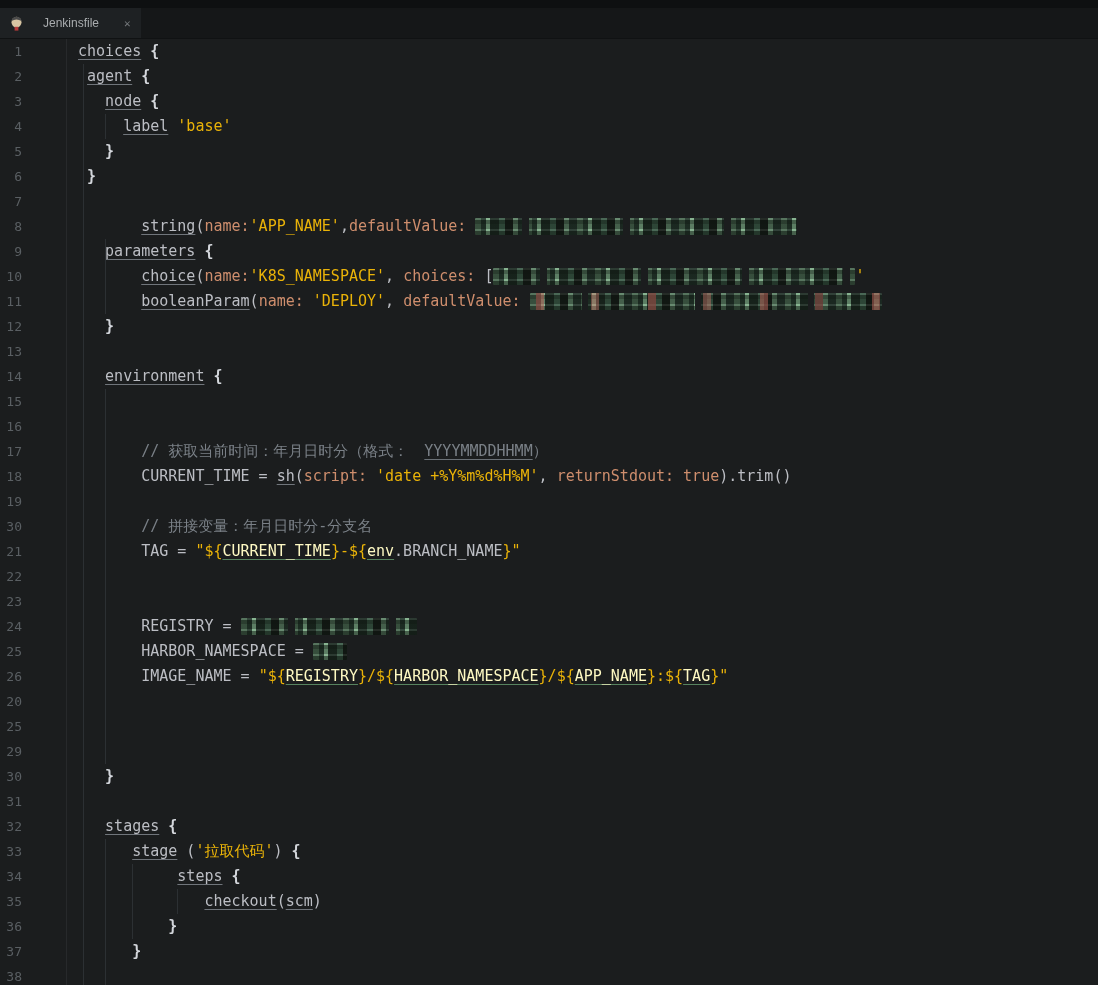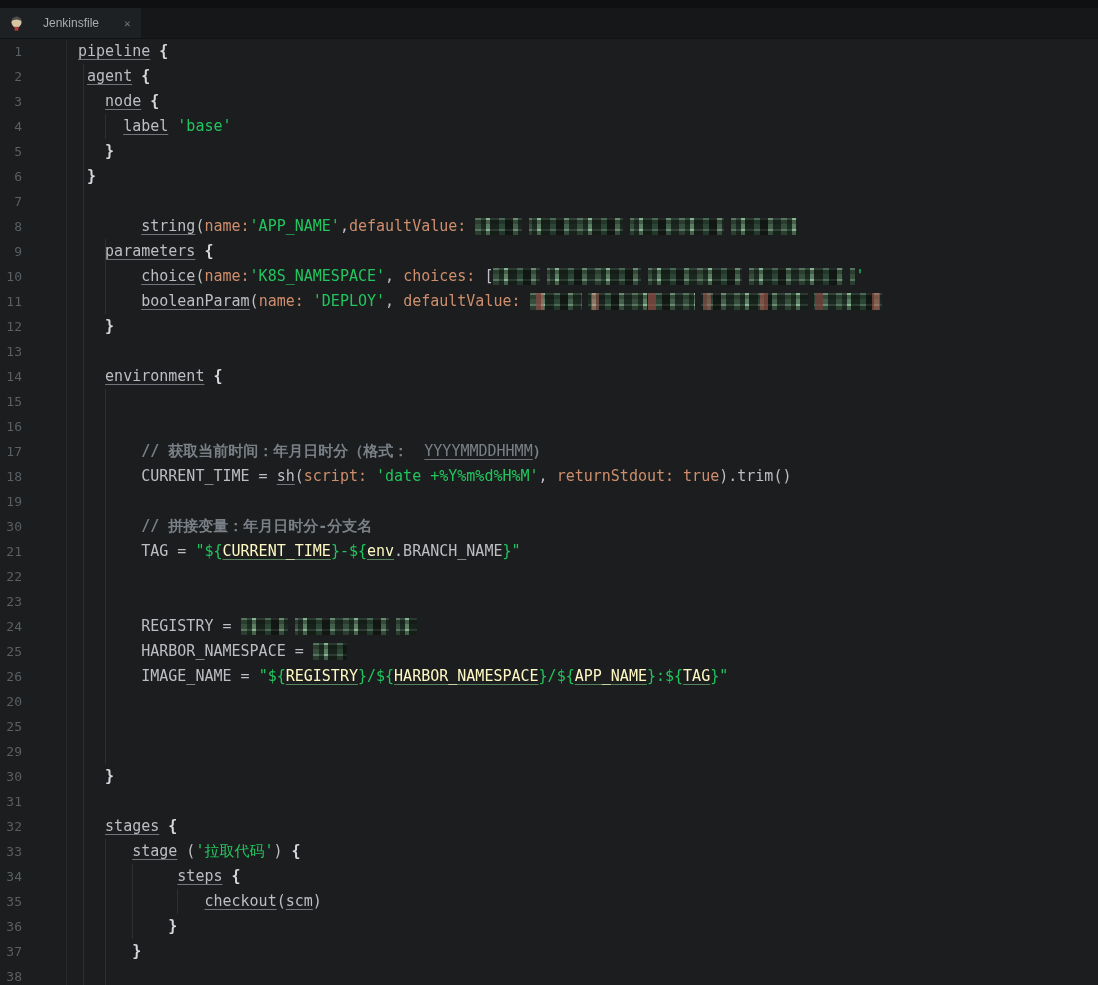--- a/index.html
+++ b/index.html
@@ -13,24 +13,24 @@
   .jicon{display:flex;align-items:center;}
   .editor{display:flex;height:946px;background:#1b1d1e;}
   .gutter{width:67px;border-right:1px solid #27292b;box-sizing:border-box;flex:none;
           padding-top:0;}
   .ln{height:25px;line-height:25px;width:22px;text-align:right;color:#5a5f63;font-size:13px;}
   .code{position:relative;flex:1;padding-left:11px;overflow:hidden;}
   .cl{height:25px;line-height:25px;white-space:pre;font-size:15px;color:#bcbec4;}
   .tk-d{color:#bcbec4;}
   .tk-b{color:#d4d7dc;font-weight:bold;}
   .tk-u{color:#bcbec4;text-decoration:underline;text-decoration-color:#70757b;text-underline-offset:3px;}
-  .tk-s{color:#22c55e;}
+  .tk-s{color:#eab308;}
   .tk-su{color:#fef9c3;text-decoration:underline;text-decoration-color:#57835f;text-underline-offset:3px;}
   .tk-o{color:#cf8e6d;}
-  .tk-c{color:#7a8087;font-weight:bold;}
+  .tk-c{color:#7a8087;}
   .tk-cu{color:#7a8087;text-decoration:underline;text-decoration-color:#6a7076;text-underline-offset:3px;margin-left:16px;}
   .redact{display:inline-block;height:17px;vertical-align:-4px;border-radius:1px;
     background-image:
       repeating-linear-gradient(90deg, transparent 0 47px, #1b1d1e 47px 54px, transparent 54px 101px),
       repeating-linear-gradient(0deg, rgba(12,17,13,.50) 0 4px, rgba(255,255,255,.07) 4px 6px, rgba(10,14,11,.30) 6px 11px),
       repeating-linear-gradient(90deg,#4a6a52 0 6px,#24382c 6px 11px,#7fae89 11px 15px,#1c2b22 15px 24px,#3c5d49 24px 30px,#141b16 30px 38px,#5d8266 38px 43px,#22332a 43px 51px);}
   .redact.red{
     background-image:
       repeating-linear-gradient(90deg, transparent 0 52px, #1b1d1e 52px 58px, transparent 58px 113px),
       repeating-linear-gradient(90deg, rgba(180,96,86,.55) 6px 14px, transparent 14px 61px, rgba(196,116,104,.45) 61px 69px, transparent 69px 118px),
@@ -101,21 +101,21 @@
       </div>
     <div class="code">
       <div class="guide" style="left:16px;top:25px;height:921px;"></div>
       <div class="guide" style="left:38px;top:75px;height:25px;"></div>
       <div class="guide" style="left:38px;top:200px;height:75px;"></div>
       <div class="guide" style="left:38px;top:350px;height:375px;"></div>
       <div class="guide" style="left:38px;top:800px;height:146px;"></div>
       <div class="guide" style="left:65px;top:825px;height:75px;"></div>
       <div class="guide" style="left:110px;top:850px;height:25px;"></div>
       <div class="lines">
-          <div class="cl"><span class="tk-u">pipeline</span><span class="tk-d"> </span><span class="tk-b">{</span></div>
+          <div class="cl"><span class="tk-u">choices</span><span class="tk-d"> </span><span class="tk-b">{</span></div>
           <div class="cl"><span class="tk-d"> </span><span class="tk-u">agent</span><span class="tk-d"> </span><span class="tk-b">{</span></div>
           <div class="cl"><span class="tk-d">   </span><span class="tk-u">node</span><span class="tk-d"> </span><span class="tk-b">{</span></div>
           <div class="cl"><span class="tk-d">     </span><span class="tk-u">label</span><span class="tk-d"> </span><span class="tk-s">'base'</span></div>
           <div class="cl"><span class="tk-d">   </span><span class="tk-b">}</span></div>
           <div class="cl"><span class="tk-d"> </span><span class="tk-b">}</span></div>
           <div class="cl"></div>
           <div class="cl"><span class="tk-d">       </span><span class="tk-u">string</span><span class="tk-d">(</span><span class="tk-o">name:</span><span class="tk-s">'APP_NAME'</span><span class="tk-d">,</span><span class="tk-o">defaultValue:</span><span class="tk-d"> </span><span class="redact" style="width: 322px;"></span></div>
           <div class="cl"><span class="tk-d">   </span><span class="tk-u">parameters</span><span class="tk-d"> </span><span class="tk-b">{</span></div>
           <div class="cl"><span class="tk-d">       </span><span class="tk-u">choice</span><span class="tk-d">(</span><span class="tk-o">name:</span><span class="tk-s">'K8S_NAMESPACE'</span><span class="tk-d">, </span><span class="tk-o">choices:</span><span class="tk-d"> [</span><span class="redact" style="width: 362px;"></span><span class="tk-s">'</span></div>
           <div class="cl"><span class="tk-d">       </span><span class="tk-u">booleanParam</span><span class="tk-d">(</span><span class="tk-o">name:</span><span class="tk-d"> </span><span class="tk-s">'DEPLOY'</span><span class="tk-d">, </span><span class="tk-o">defaultValue:</span><span class="tk-d"> </span><span class="redact red" style="width: 352px;"></span></div>

